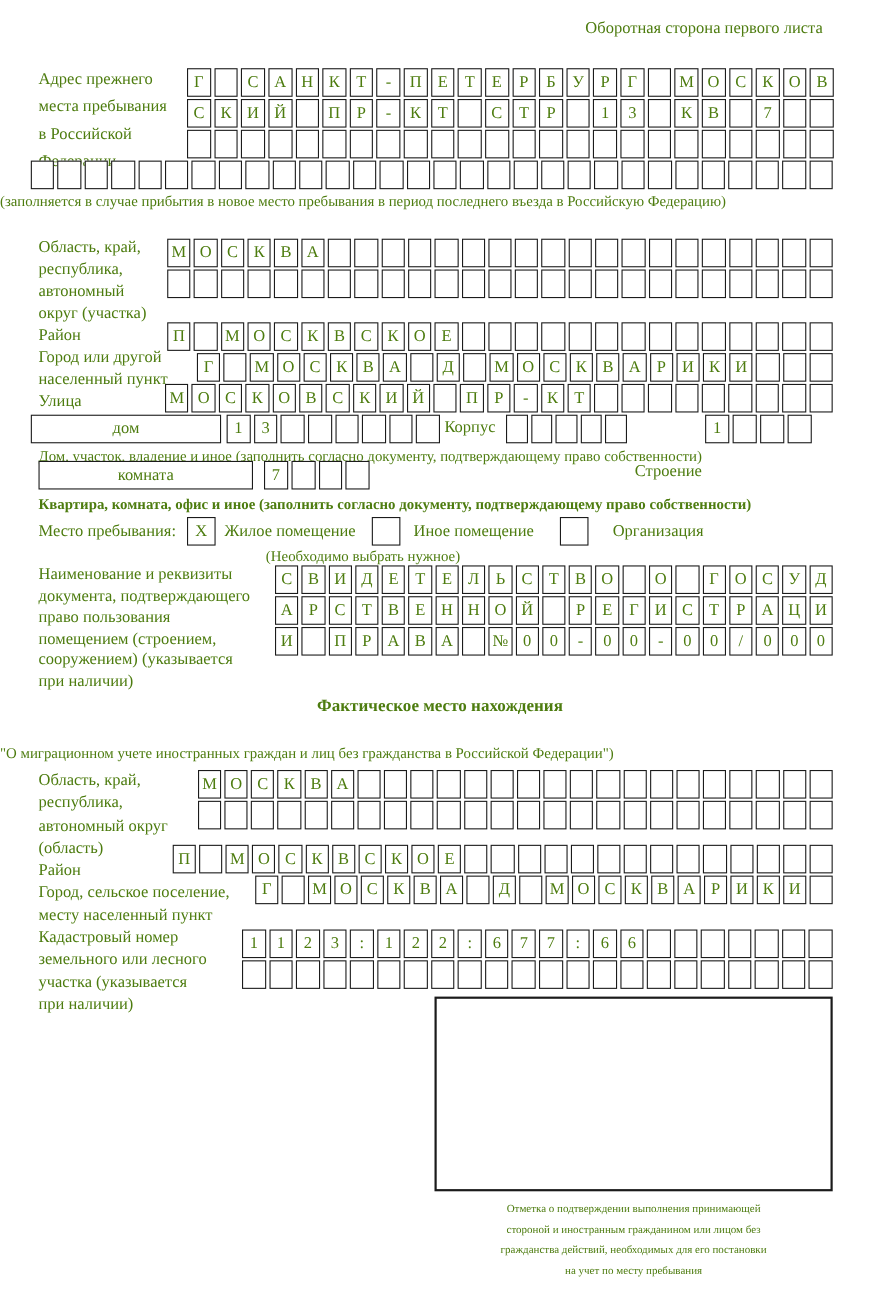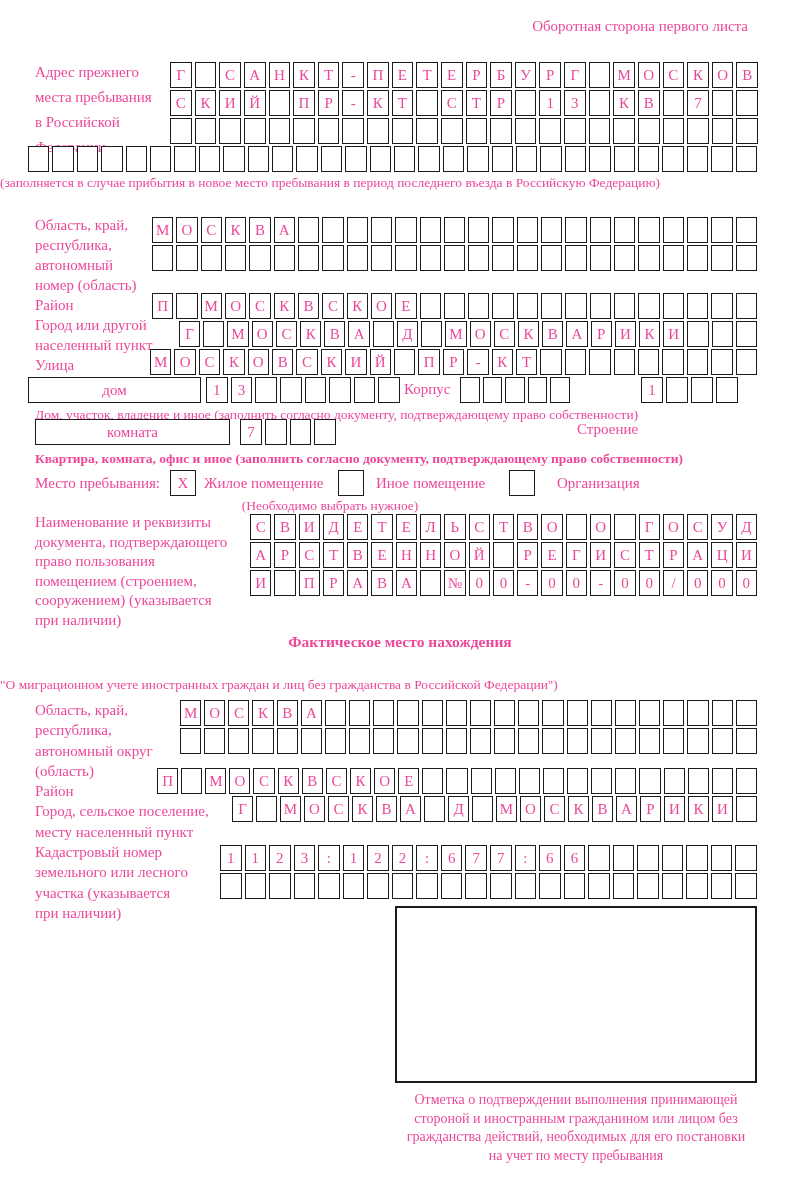--- a/index.html
+++ b/index.html
@@ -1,32 +1,32 @@
 <!DOCTYPE html>
 <html><head>
 <meta charset="utf-8">
 <style>
   html,body{margin:0;padding:0;background:#fff;}
   .page{position:relative;width:800px;height:1180px;background:#fff;overflow:hidden;
-        font-family:"Liberation Serif","DejaVu Serif",serif;color:#ec4899;}
+        font-family:"Liberation Serif","DejaVu Serif",serif;color:#4d7c0f;}
   .lbl{position:absolute;font-size:15px;white-space:nowrap;}
   .lblcol{position:absolute;font-size:15px;}
   .lblcol div{white-space:nowrap;}
   .note{position:absolute;font-size:13.5px;white-space:nowrap;}
   .center{left:0;width:800px;text-align:left;}
   .title{position:absolute;left:0;width:800px;text-align:center;font-weight:bold;font-size:15.5px;}
   .cells{position:absolute;display:grid;grid-auto-flow:column;grid-auto-columns:1fr;gap:3px;}
   .cell{box-sizing:border-box;border:1.5px solid #1b1b1b;height:26px;background:#fff;
         display:flex;align-items:center;justify-content:center;font-size:15px;line-height:1;}
   .boxfield{position:absolute;box-sizing:border-box;border:1.6px solid #1b1b1b;height:26px;
         display:flex;align-items:center;justify-content:center;font-size:15px;background:#fff;}
   .checkbox{position:absolute;box-sizing:border-box;border:1.6px solid #1b1b1b;width:26px;height:26px;
         display:flex;align-items:center;justify-content:center;font-size:15px;background:#fff;}
   .stampbox{position:absolute;box-sizing:border-box;border:2px solid #1b1b1b;background:#fff;}
-  .caption{position:absolute;font-size:14px;line-height:18.5px;text-align:center;}
+  .caption{position:absolute;font-size:10px;line-height:18.5px;text-align:center;}
 </style>
 </head>
 <body>
 
 <div class="page">
 
   <div class="lbl" style="top:18px;right:52px;">Оборотная сторона первого листа</div>
 
   <div class="lblcol" style="left:35px;top:60px;line-height:25px;">
     <div>Адрес прежнего</div>
@@ -144,21 +144,21 @@
       <span class="cell"></span>
       <span class="cell"></span>
     </div>
   <div class="note center" style="top:175px;">(заполняется в случае прибытия в новое место пребывания в период последнего въезда в Российскую Федерацию)</div>
 
 
   <div class="lblcol" style="left:35px;top:215px;line-height:20px;">
     <div>Область, край,</div>
     <div>республика,</div>
     <div>автономный</div>
-    <div>номер (область)</div>
+    <div>округ (участка)</div>
     <div>Район</div>
     <div>Город или другой</div>
     <div>населенный пункт</div>
     <div>Улица</div>
   </div>
 
   <div class="cells" style="left:152px;top:217px;width:605px;">
       <span class="cell">М</span>
       <span class="cell">О</span>
       <span class="cell">С</span>

